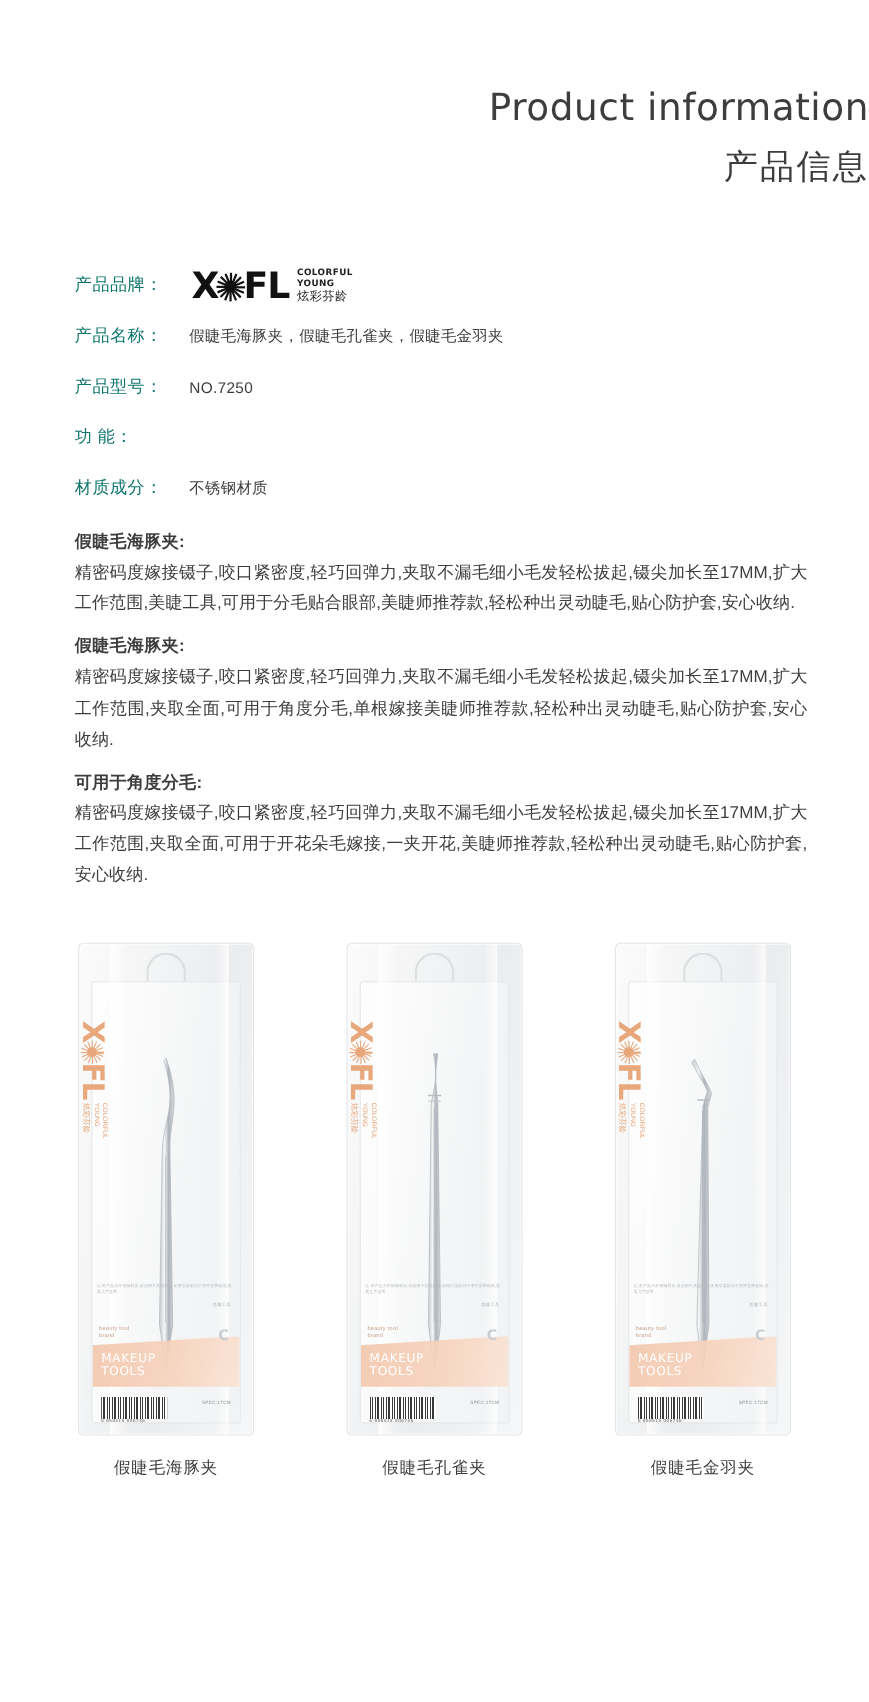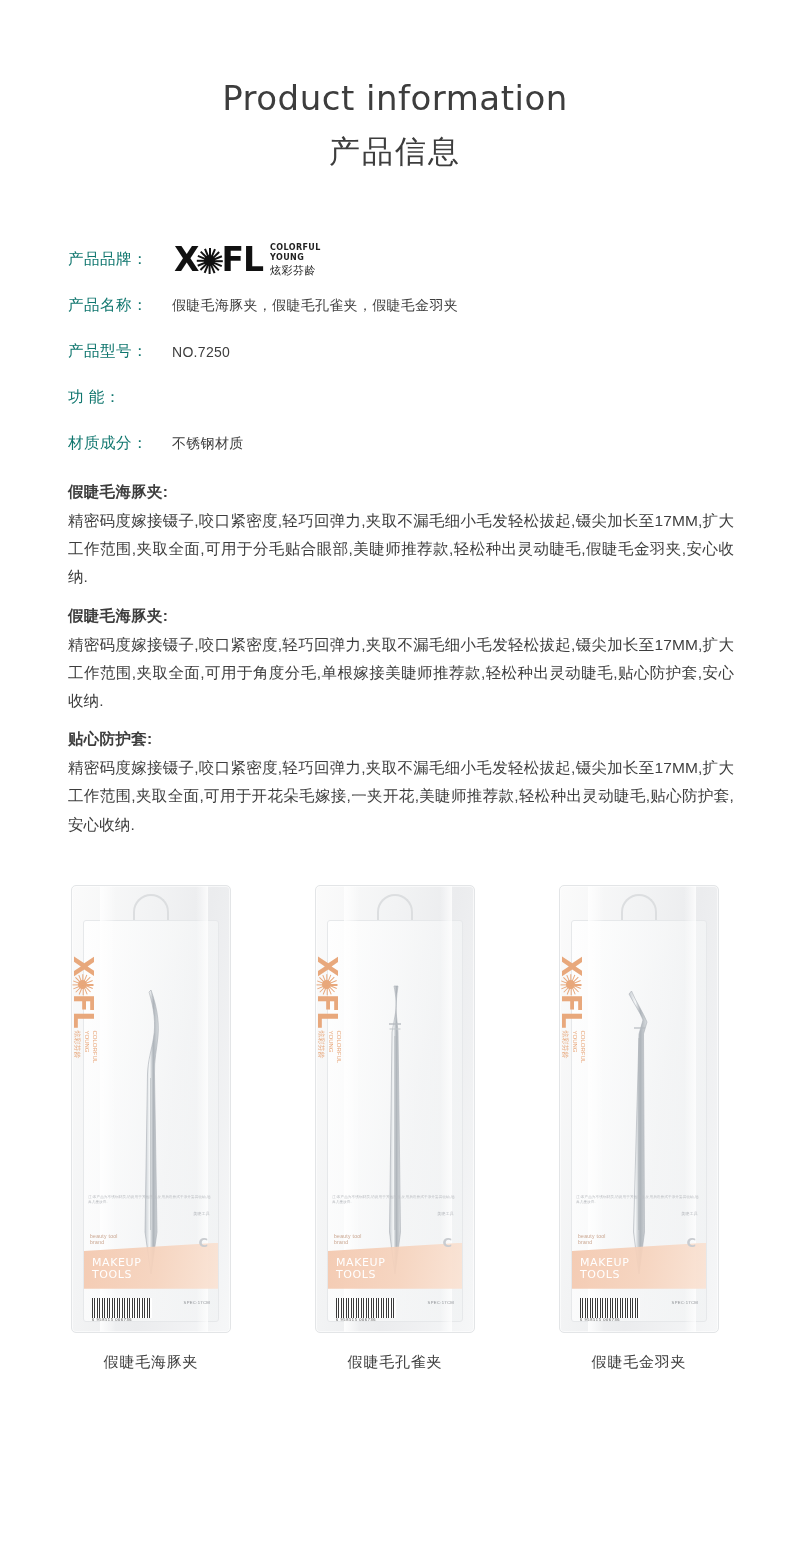--- a/index.html
+++ b/index.html
@@ -18,21 +18,21 @@
   .page {
     width: 790px;
     min-height: 1547px;
     position: relative;
     background: #fff;
   }
 
   
   .header {
     padding-top: 78px;
-    text-align: center;
+    text-align: right;
   }
   .header .title-en {
     font-size: 34px;
     font-weight: 400;
     color: #3d3d3d;
     letter-spacing: 0.5px;
     line-height: 1.2;
     font-family: "DejaVu Sans", sans-serif;
   }
   .header .title-cn {
@@ -414,28 +414,28 @@
 
     <div class="spec-row">
       <div class="spec-label">材质成分：</div>
       <div class="spec-value">不锈钢材质</div>
     </div>
   </div>
 
   <div class="functions">
     <div class="fn-block">
       <div class="fn-title">假睫毛海豚夹:</div>
-      <div class="fn-body">精密码度嫁接镊子,咬口紧密度,轻巧回弹力,夹取不漏毛细小毛发轻松拔起,镊尖加长至17MM,扩大工作范围,夹取全面,可用于分毛贴合眼部,美睫师推荐款,轻松种出灵动睫毛,假睫毛金羽夹,安心收纳.</div>
+      <div class="fn-body">精密码度嫁接镊子,咬口紧密度,轻巧回弹力,夹取不漏毛细小毛发轻松拔起,镊尖加长至17MM,扩大工作范围,美睫工具,可用于分毛贴合眼部,美睫师推荐款,轻松种出灵动睫毛,贴心防护套,安心收纳.</div>
     </div>
     <div class="fn-block">
       <div class="fn-title">假睫毛海豚夹:</div>
       <div class="fn-body">精密码度嫁接镊子,咬口紧密度,轻巧回弹力,夹取不漏毛细小毛发轻松拔起,镊尖加长至17MM,扩大工作范围,夹取全面,可用于角度分毛,单根嫁接美睫师推荐款,轻松种出灵动睫毛,贴心防护套,安心收纳.</div>
     </div>
     <div class="fn-block">
-      <div class="fn-title">贴心防护套:</div>
+      <div class="fn-title">可用于角度分毛:</div>
       <div class="fn-body">精密码度嫁接镊子,咬口紧密度,轻巧回弹力,夹取不漏毛细小毛发轻松拔起,镊尖加长至17MM,扩大工作范围,夹取全面,可用于开花朵毛嫁接,一夹开花,美睫师推荐款,轻松种出灵动睫毛,贴心防护套,安心收纳.</div>
     </div>
   </div>
 
   <div class="products">
 
     <div class="product">
       <div class="pkg">
         <div class="tab"></div>
         <div class="inner-edge"></div>

